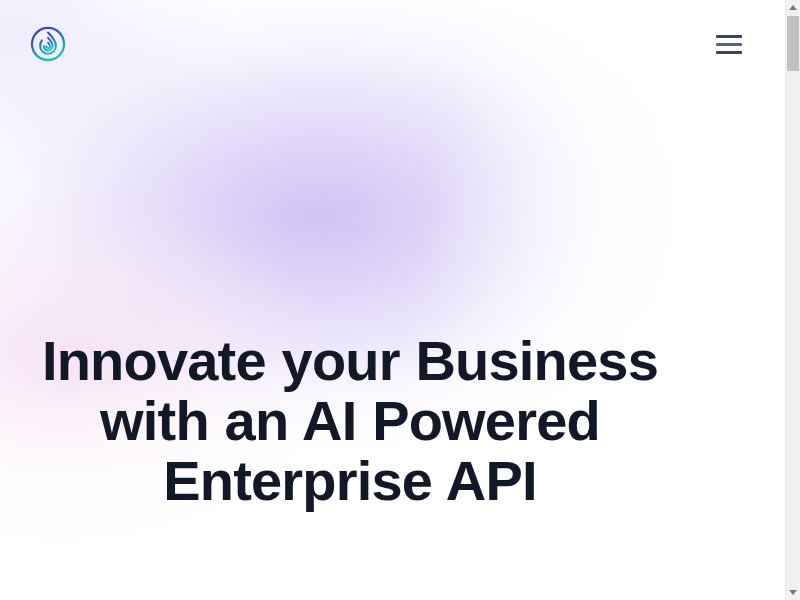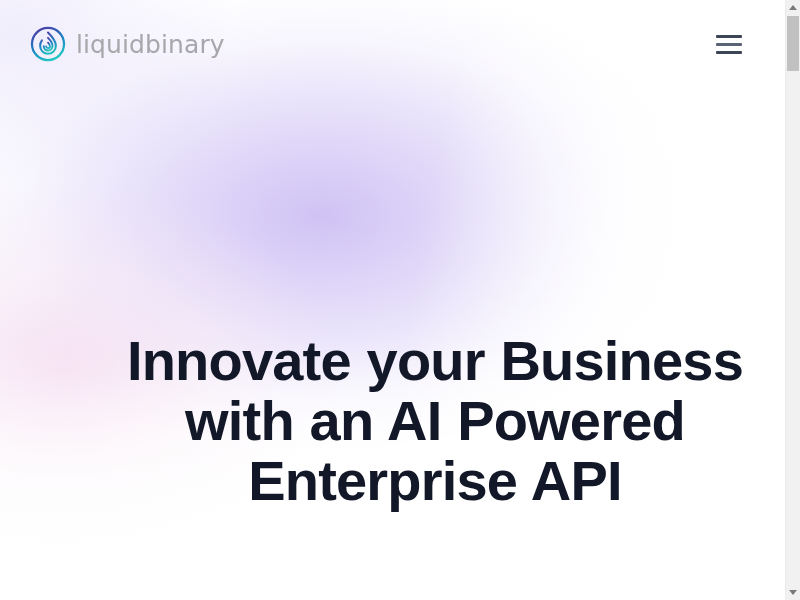--- a/index.html
+++ b/index.html
@@ -127,21 +127,21 @@
   
   .hero {
     position: absolute;
     left: 0;
     top: 88px;
     width: 785px;
     height: 512px;
     z-index: 3;
     display: flex;
     align-items: flex-start;
-    justify-content: flex-end;
+    justify-content: flex-start;
   }
   .hero-inner {
     width: 700px;
     margin-top: 243px;
     text-align: center;
   }
   .hero-title {
     margin: 0;
     font-family: "Liberation Sans", sans-serif;
     font-weight: 700;
@@ -234,21 +234,20 @@
                 <stop offset="45%" stop-color="#1f7fc4"></stop>
                 <stop offset="100%" stop-color="#20c2bd"></stop>
               </linearGradient>
             </defs>
             <circle cx="32" cy="32" r="28.5" fill="none" stroke="url(#lbgrad)" stroke-width="4"></circle>
             <path d="M32 11.5 C 32 11.5, 46 25.5, 46 35 C 46 43.2, 39.7 49.5, 32 49.5 C 24.3 49.5, 18 43.2, 18 35 C 18 29.6, 21.2 25.4, 21.2 25.4" fill="none" stroke="url(#lbgrad2)" stroke-width="3.6" stroke-linecap="round"></path>
             <path d="M32 21 C 32 21, 40 29, 40 35 C 40 39.9, 36.3 43.6, 32 43.6 C 27.7 43.6, 24.4 40.2, 24.4 36" fill="none" stroke="url(#lbgrad2)" stroke-width="3.4" stroke-linecap="round"></path>
             <path d="M32 29.5 C 32 29.5, 35.6 33.4, 35.6 35.8 C 35.6 37.9, 34 39.4, 32 39.4 C 30.2 39.4, 28.8 38.1, 28.6 36.4" fill="none" stroke="url(#lbgrad2)" stroke-width="3.2" stroke-linecap="round"></path>
           </svg>
         </span>
-        <span class="brand-word">liquidbinary</span>
       </a>
 
       <button class="menu-toggle" type="button" aria-label="Menu">
         <span class="bar b1"></span>
         <span class="bar b2"></span>
         <span class="bar b3"></span>
       </button>
 
     </header>
 

